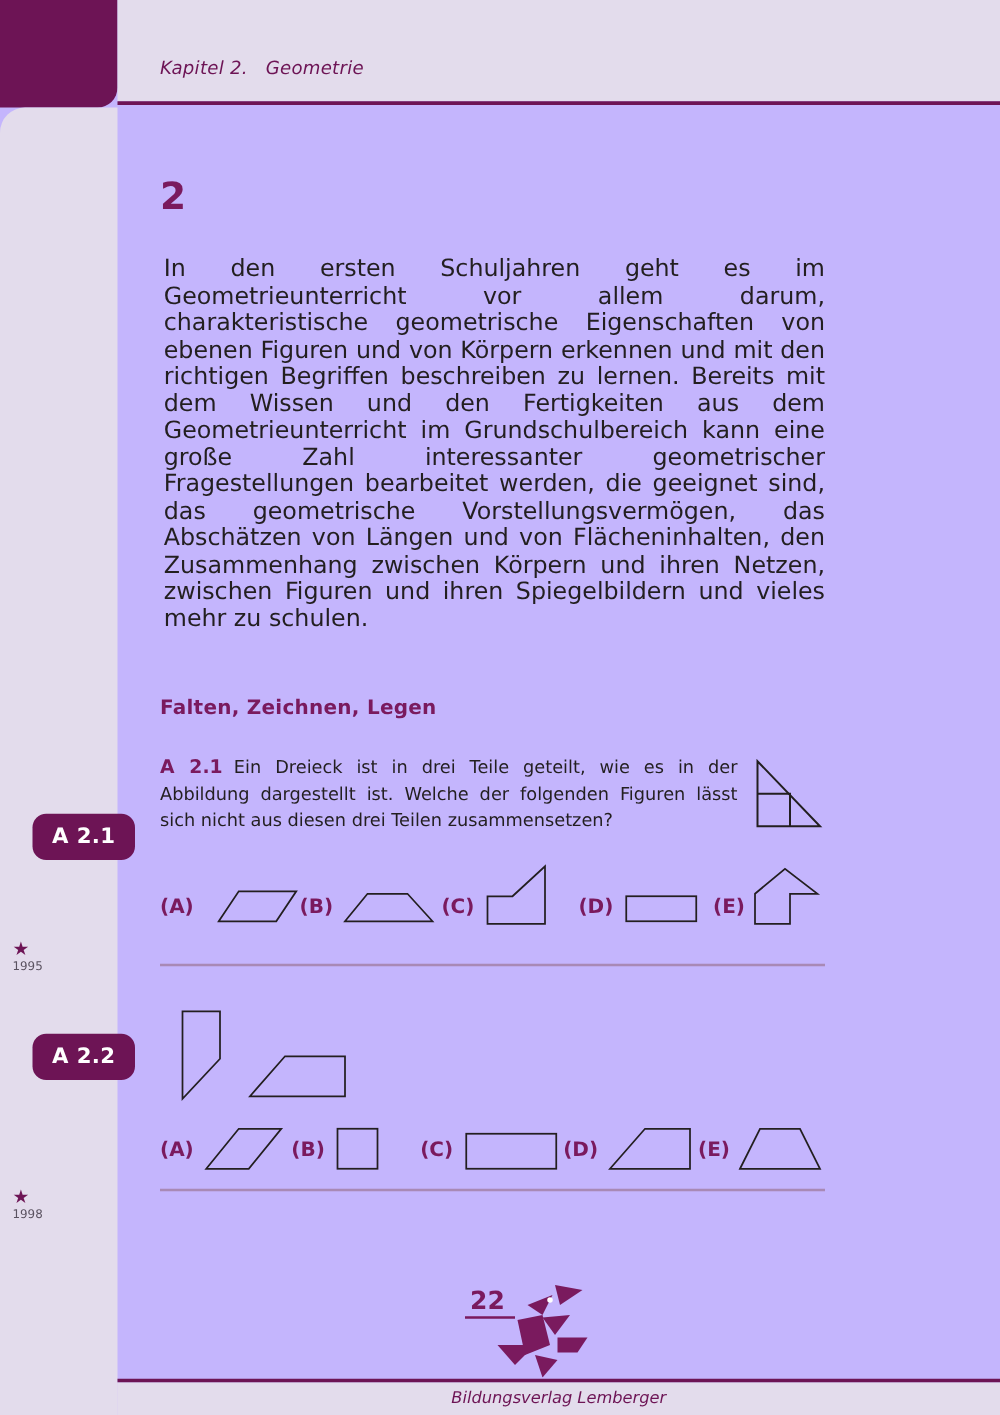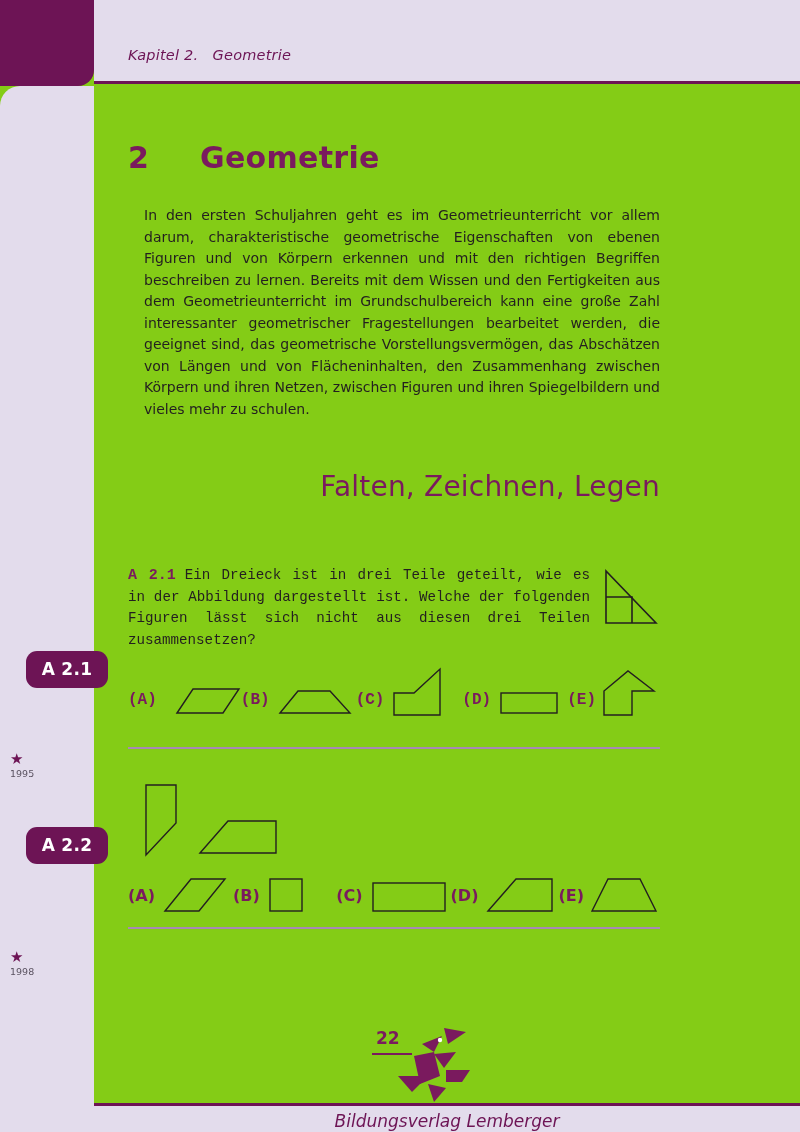--- a/index.html
+++ b/index.html
@@ -12,21 +12,21 @@
     height: 1132px;
     position: relative;
     font-family: "DejaVu Sans", sans-serif;
     overflow: hidden;
   }
 
   
   .page {
     position: absolute;
     inset: 0;
-    background: #84cc16;
+    background: #c4b5fd;
   }
 
   
   .corner-block {
     position: absolute;
     left: 0;
     top: 0;
     width: 94px;
     height: 86px;
     background: #6d1455;
@@ -85,37 +85,36 @@
     align-items: baseline;
     margin: 44px 0 0 0;
     color: #7a1a5e;
     font-weight: bold;
     font-size: 30px;
     letter-spacing: 0.3px;
   }
   .chapter-num { width: 72px; }
 
   p.body {
-    margin: 30px 0 0 16px;
-    font-size: 14px;
+    margin: 30px 0 0 3px;
+    font-size: 19px;
     line-height: 21.5px;
     color: #231f20;
     text-align: justify;
     -webkit-hyphens: manual;
     hyphens: manual;
   }
   p.body.second { margin-top: 18px; }
 
   h2.section {
     margin: 50px 0 0 0;
     color: #7a1a5e;
-    font-weight: normal;
-    font-size: 28px;
+    font-weight: bold;
+    font-size: 16px;
     letter-spacing: 0.2px;
-    text-align: right;
   }
 
   
   .problem {
     position: relative;
     margin-top: 38px;
   }
   .problem-body {
     display: flex;
     align-items: flex-start;
@@ -202,21 +201,21 @@
     top: 1022px;
     width: 110px;
     height: 80px;
   }
   .page-num {
     position: absolute;
     left: 376px;
     top: 1028px;
     color: #7a1a5e;
     font-weight: bold;
-    font-size: 17px;
+    font-size: 20px;
   }
   .page-num-rule {
     position: absolute;
     left: 372px;
     top: 1053px;
     width: 40px;
     height: 2px;
     background: #7a1a5e;
   }
 
@@ -236,21 +235,21 @@
     height: 26px;
     background: #e3dcec;
   }
   .footer-text {
     position: absolute;
     left: 94px;
     top: 1111px;
     right: 0;
     text-align: center;
     font-style: italic;
-    font-size: 17px;
+    font-size: 13px;
     color: #6d1455;
   }
   .footer-left-fill {
     position: absolute;
     left: 0;
     top: 1106px;
     width: 94px;
     height: 26px;
     background: #e3dcec;
   }
@@ -276,28 +275,27 @@
   </div>
   <div class="marker" style="top:950px;">
     <span class="star">★</span>
     <span class="year">1998</span>
   </div>
 
   <div class="content">
 
     <div class="chapter-head">
       <span class="chapter-num">2</span>
-      <span>Geometrie</span>
     </div>
 
     <p class="body">In den ersten Schuljahren geht es im Geometrieunterricht vor allem darum, charakteristische geometrische Eigenschaften von ebenen Figuren und von Körpern erkennen und mit den richtigen Begriffen beschreiben zu lernen. Bereits mit dem Wissen und den Fertigkeiten aus dem Geometrieunterricht im Grundschulbereich kann eine große Zahl interessanter geometrischer Fragestellungen bearbeitet werden, die geeignet sind, das geometrische Vorstellungsvermögen, das Abschätzen von Längen und von Flächeninhalten, den Zusammenhang zwischen Körpern und ihren Netzen, zwischen Figuren und ihren Spiegelbildern und vieles mehr zu schulen.</p>
 
     <h2 class="section">Falten, Zeichnen, Legen</h2>
 
-    <div class="problem" style="margin-top:62px;font-family:Liberation Mono, monospace;">
+    <div class="problem" style="margin-top:28px;">
       <div class="problem-body">
         <div class="problem-text">
           <span class="p-label">A 2.1</span><span>Ein Dreieck ist in drei Teile geteilt, wie es in der Abbildung dargestellt ist. Welche der folgenden Figuren lässt sich nicht aus diesen drei Teilen zusammensetzen?</span>
         </div>
         <div class="fig-right">
           <svg width="60" height="68" viewBox="0 0 60 68">
             <polygon points="6,6 6,58 56,58" fill="none" stroke="#231f20" stroke-width="1.6"></polygon>
             <polyline points="6,32 32,32 32,58" fill="none" stroke="#231f20" stroke-width="1.6"></polyline>
           </svg>
         </div>

